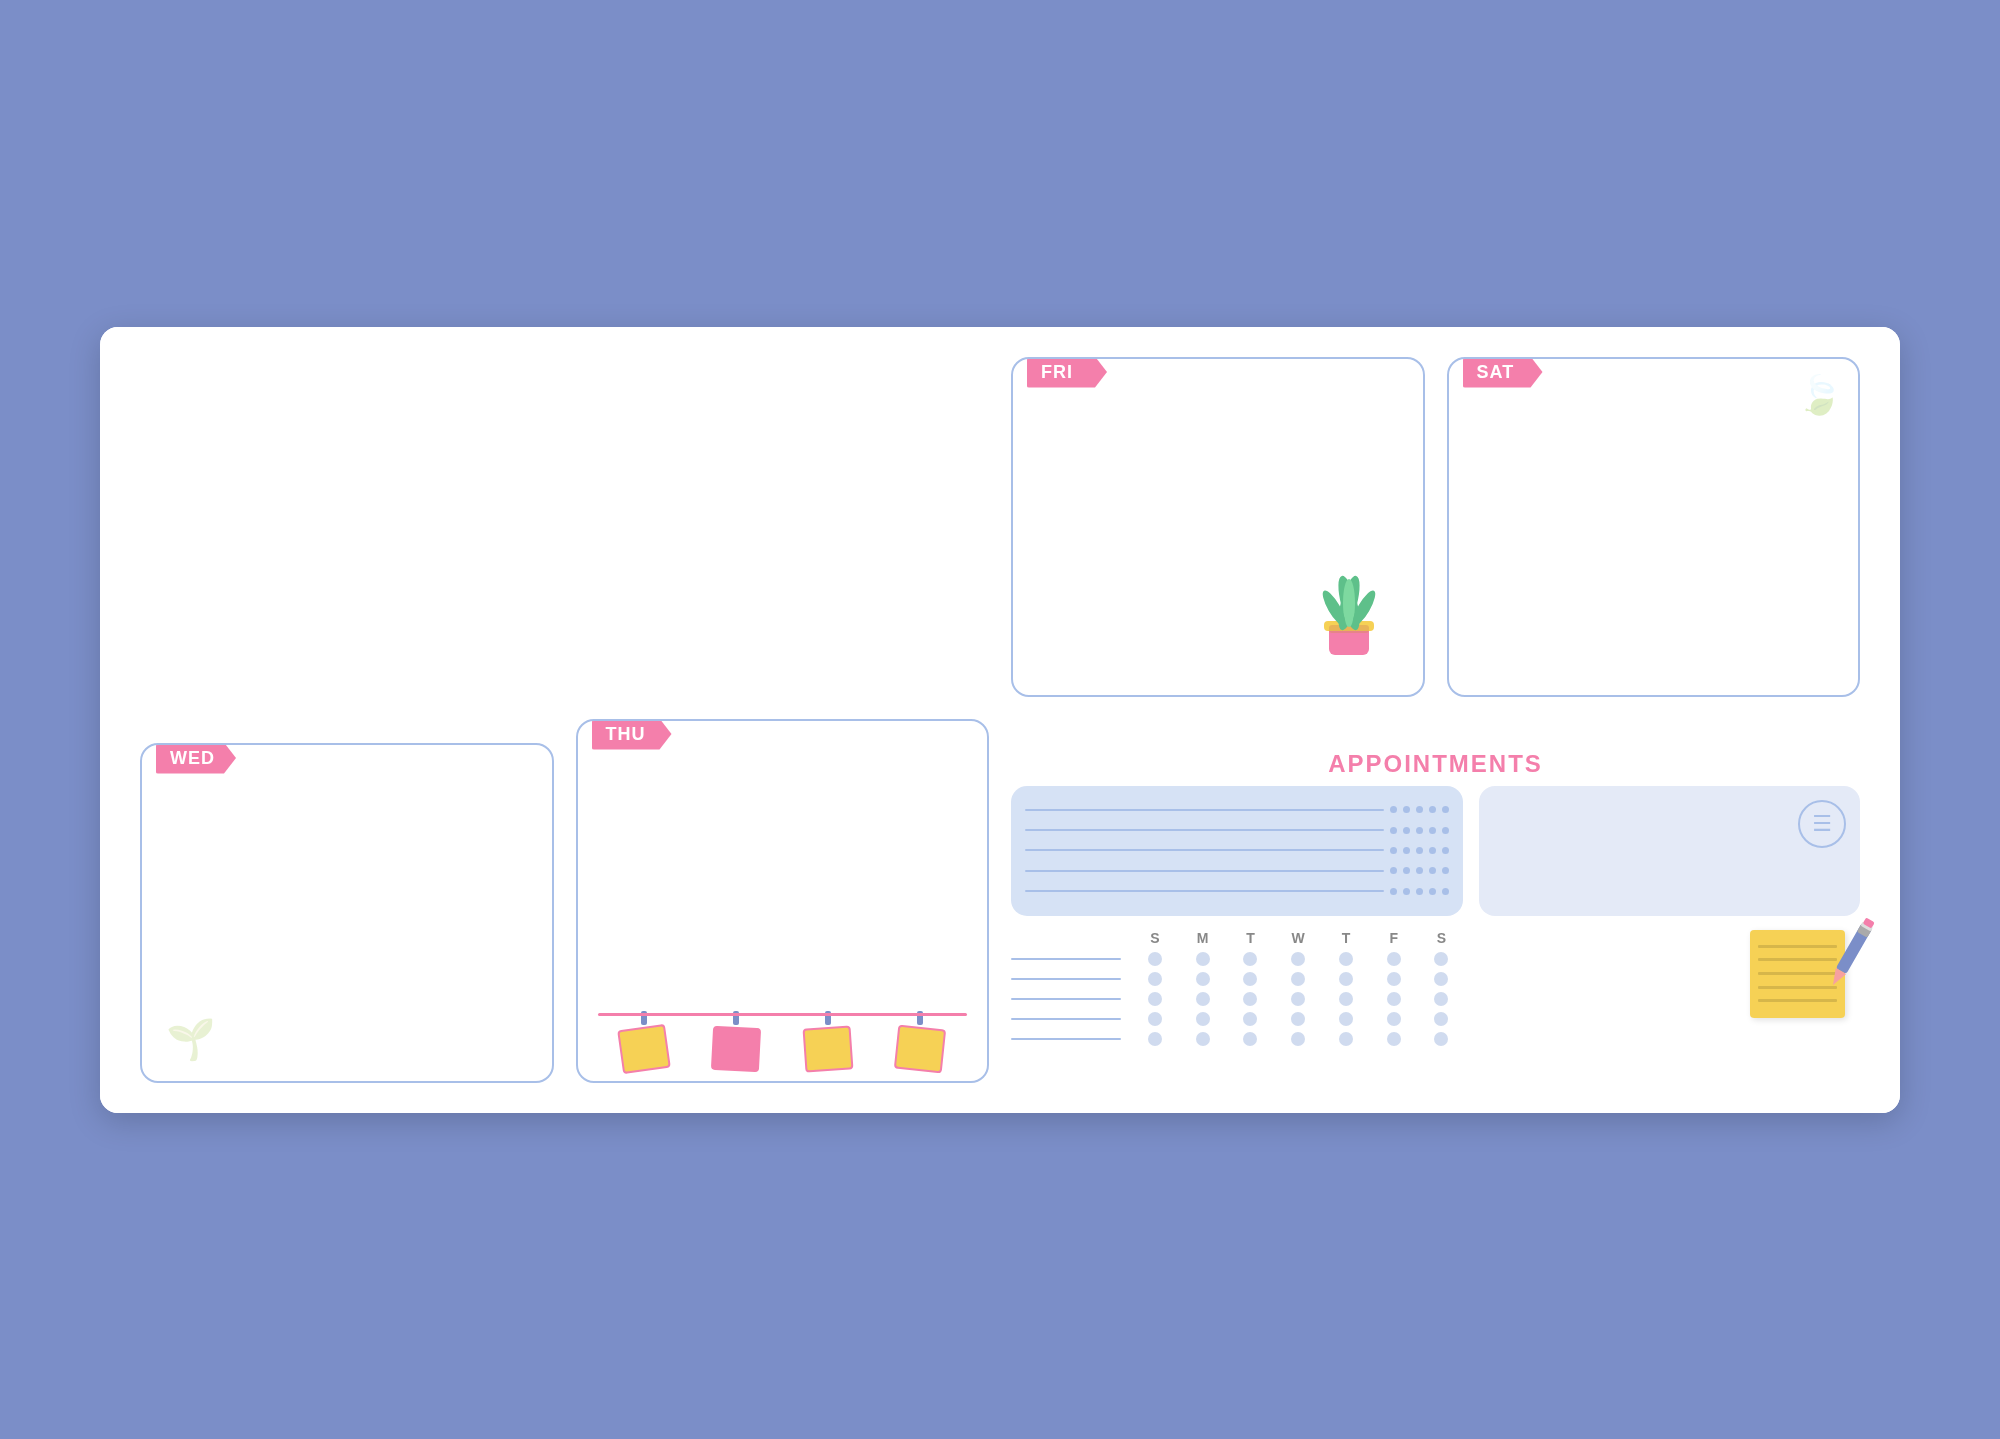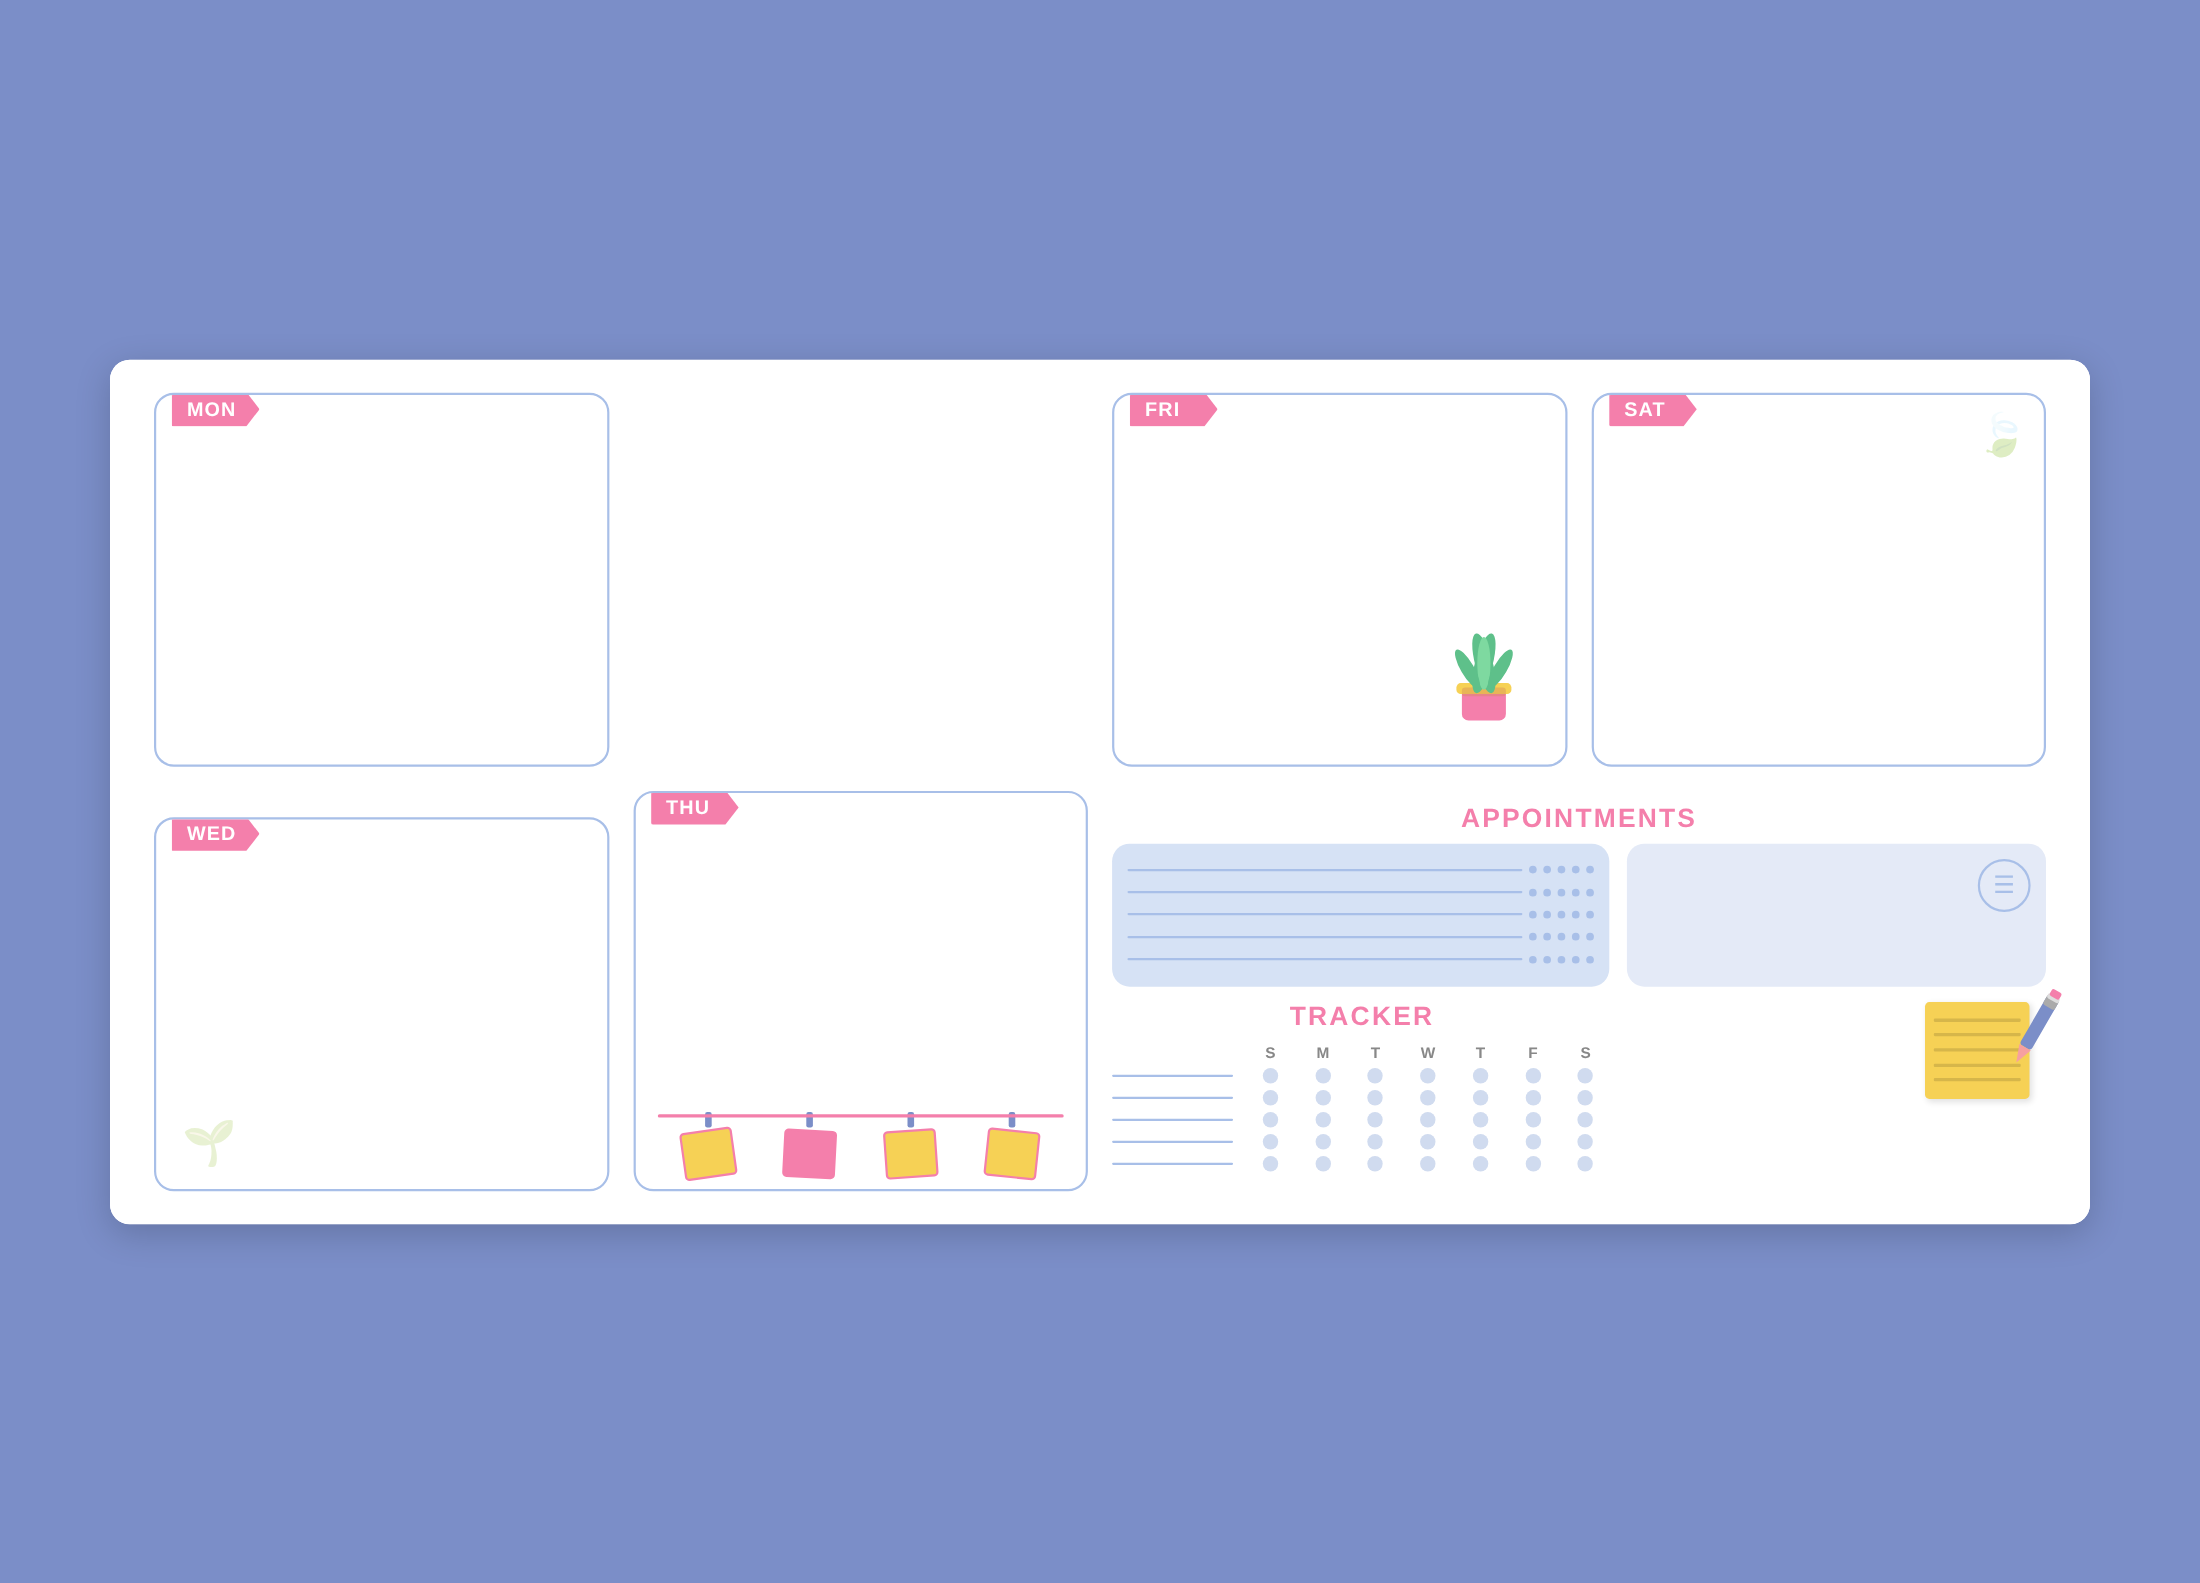--- a/index.html
+++ b/index.html
@@ -385,23 +385,20 @@
     }
   </style>
 </head>
 <body>
 
 <div class="planner-wrapper">
 
 
   <div class="planner-body">
 
-    <div class="day-box mon-box">
-      <div class="day-label">MON</div>
-    </div>
 
 
     <div class="fri-box" style="grid-column:3;grid-row:1;">
       <div class="day-label">FRI</div>
 
       <svg class="plant-svg" viewBox="0 0 100 110" xmlns="http://www.w3.org/2000/svg">
 
         <rect x="30" y="72" width="40" height="30" rx="6" fill="#F47FAB"></rect>
         <rect x="25" y="68" width="50" height="10" rx="4" fill="#F6D155"></rect>
 
@@ -501,21 +498,20 @@
               </div>
           </div>
           <div class="notes-box">
             <div class="notes-icon">☰</div>
           </div>
         </div>
       </div>
 
       <div class="tracker-section">
         <div class="tracker-left">
-          <div class="tracker-title">TRACKER</div>
           <div class="tracker-grid">
             <div class="tracker-header-row">
               <span class="tracker-day-header">S</span>
               <span class="tracker-day-header">M</span>
               <span class="tracker-day-header">T</span>
               <span class="tracker-day-header">W</span>
               <span class="tracker-day-header">T</span>
               <span class="tracker-day-header">F</span>
               <span class="tracker-day-header">S</span>
             </div>

